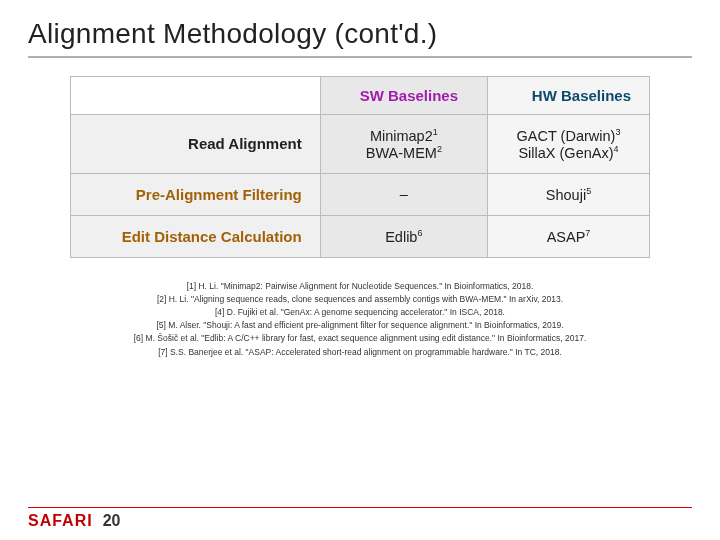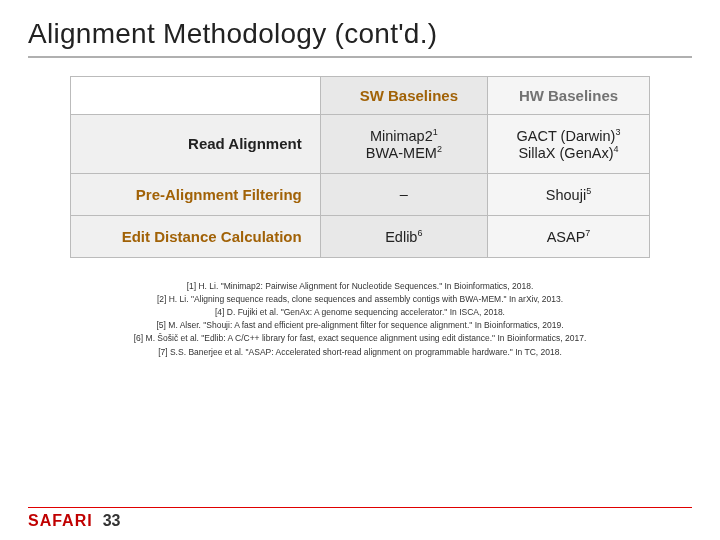--- a/index.html
+++ b/index.html
@@ -48,27 +48,28 @@
     thead tr th {
       padding: 10px 18px;
       font-size: 15px;
       font-weight: 600;
       text-align: center;
       border: 1.5px solid #bbb;
     }
 
     th.sw-col {
       background: #e8e8e8;
-      color: #a16207;
+      color: #a21caf;
       padding-left: 28px;
     }
 
     th.hw-col {
       background: #f5f5f5;
-      color: #737373;
+      color: #0c4a6e;
+      text-align: right;
     }
 
     tbody tr td {
       border: 1.5px solid #bbb;
       padding: 12px 18px;
       text-align: center;
       font-size: 14.5px;
       vertical-align: middle;
     }
 
@@ -191,16 +192,16 @@
     <div>[2] H. Li. "Aligning sequence reads, clone sequences and assembly contigs with BWA-MEM." In arXiv, 2013.</div>
     <div>[4] D. Fujiki et al. "GenAx: A genome sequencing accelerator." In ISCA, 2018.</div>
     <div>[5] M. Alser. "Shouji: A fast and efficient pre-alignment filter for sequence alignment." In Bioinformatics, 2019.</div>
     <div>[6] M. Šošič et al. "Edlib: A C/C++ library for fast, exact sequence alignment using edit distance." In Bioinformatics, 2017.</div>
     <div>[7] S.S. Banerjee et al. "ASAP: Accelerated short-read alignment on programmable hardware." In TC, 2018.</div>
   </div>
 
   <div class="footer">
     <div class="footer-right">
       <span class="safari-logo">SAFARI</span>
-      <span class="page-num">33</span>
+      <span class="page-num">20</span>
     </div>
   </div>
 </div>
 
 </body></html>

